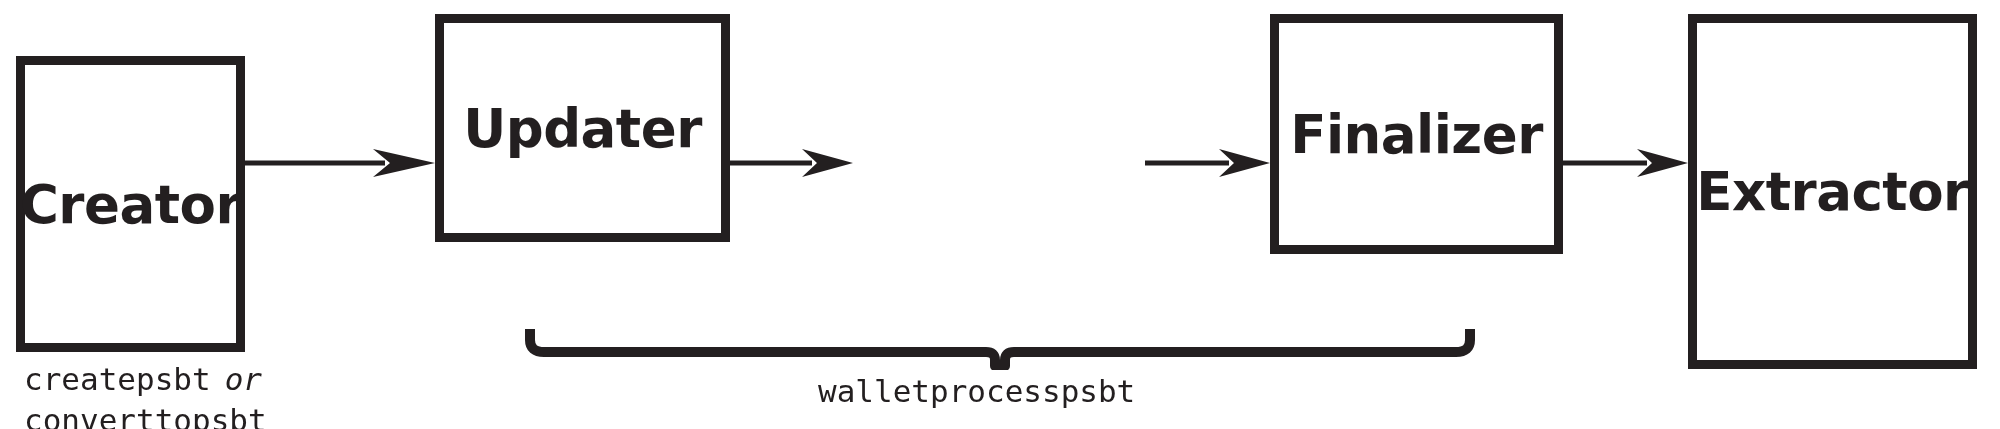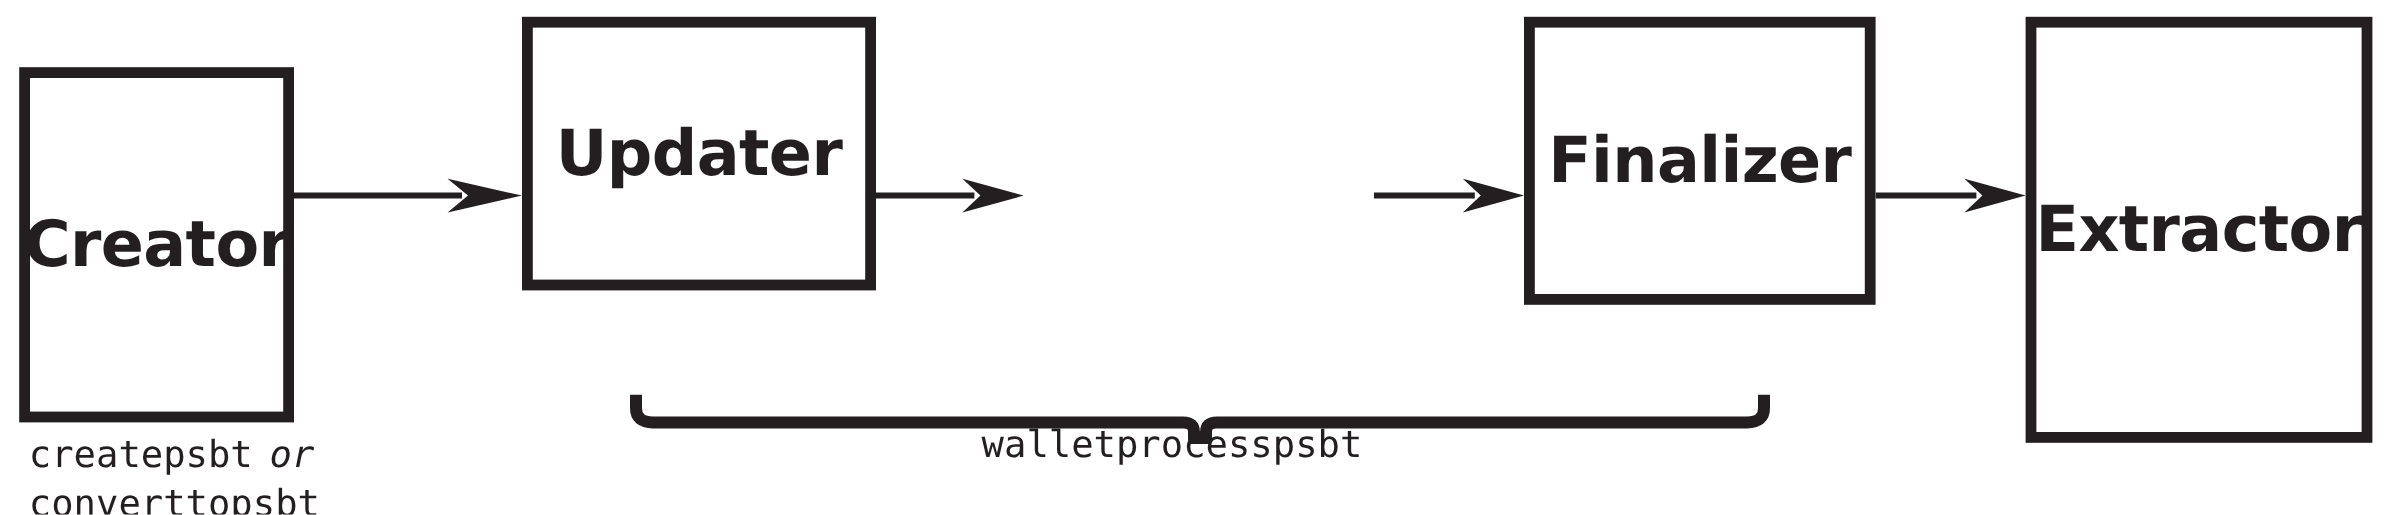--- a/index.html
+++ b/index.html
@@ -113,16 +113,16 @@
     </svg>
   </div>
 
   <div class="caption" style="left:24px; top:322px; text-align:left;margin-top:37px;">
     <div>
       <span>createpsbt</span><span class="kw-italic" style="margin-left:14px;">or</span>
     </div>
     <div>converttopsbt</div>
   </div>
 
-  <div class="caption" style="left:818px; top:351px; text-align:right;">walletprocesspsbt</div>
+  <div class="caption" style="left:818px; top:371px; text-align:right;">walletprocesspsbt</div>
 
 
 </div>
 
 </body></html>

